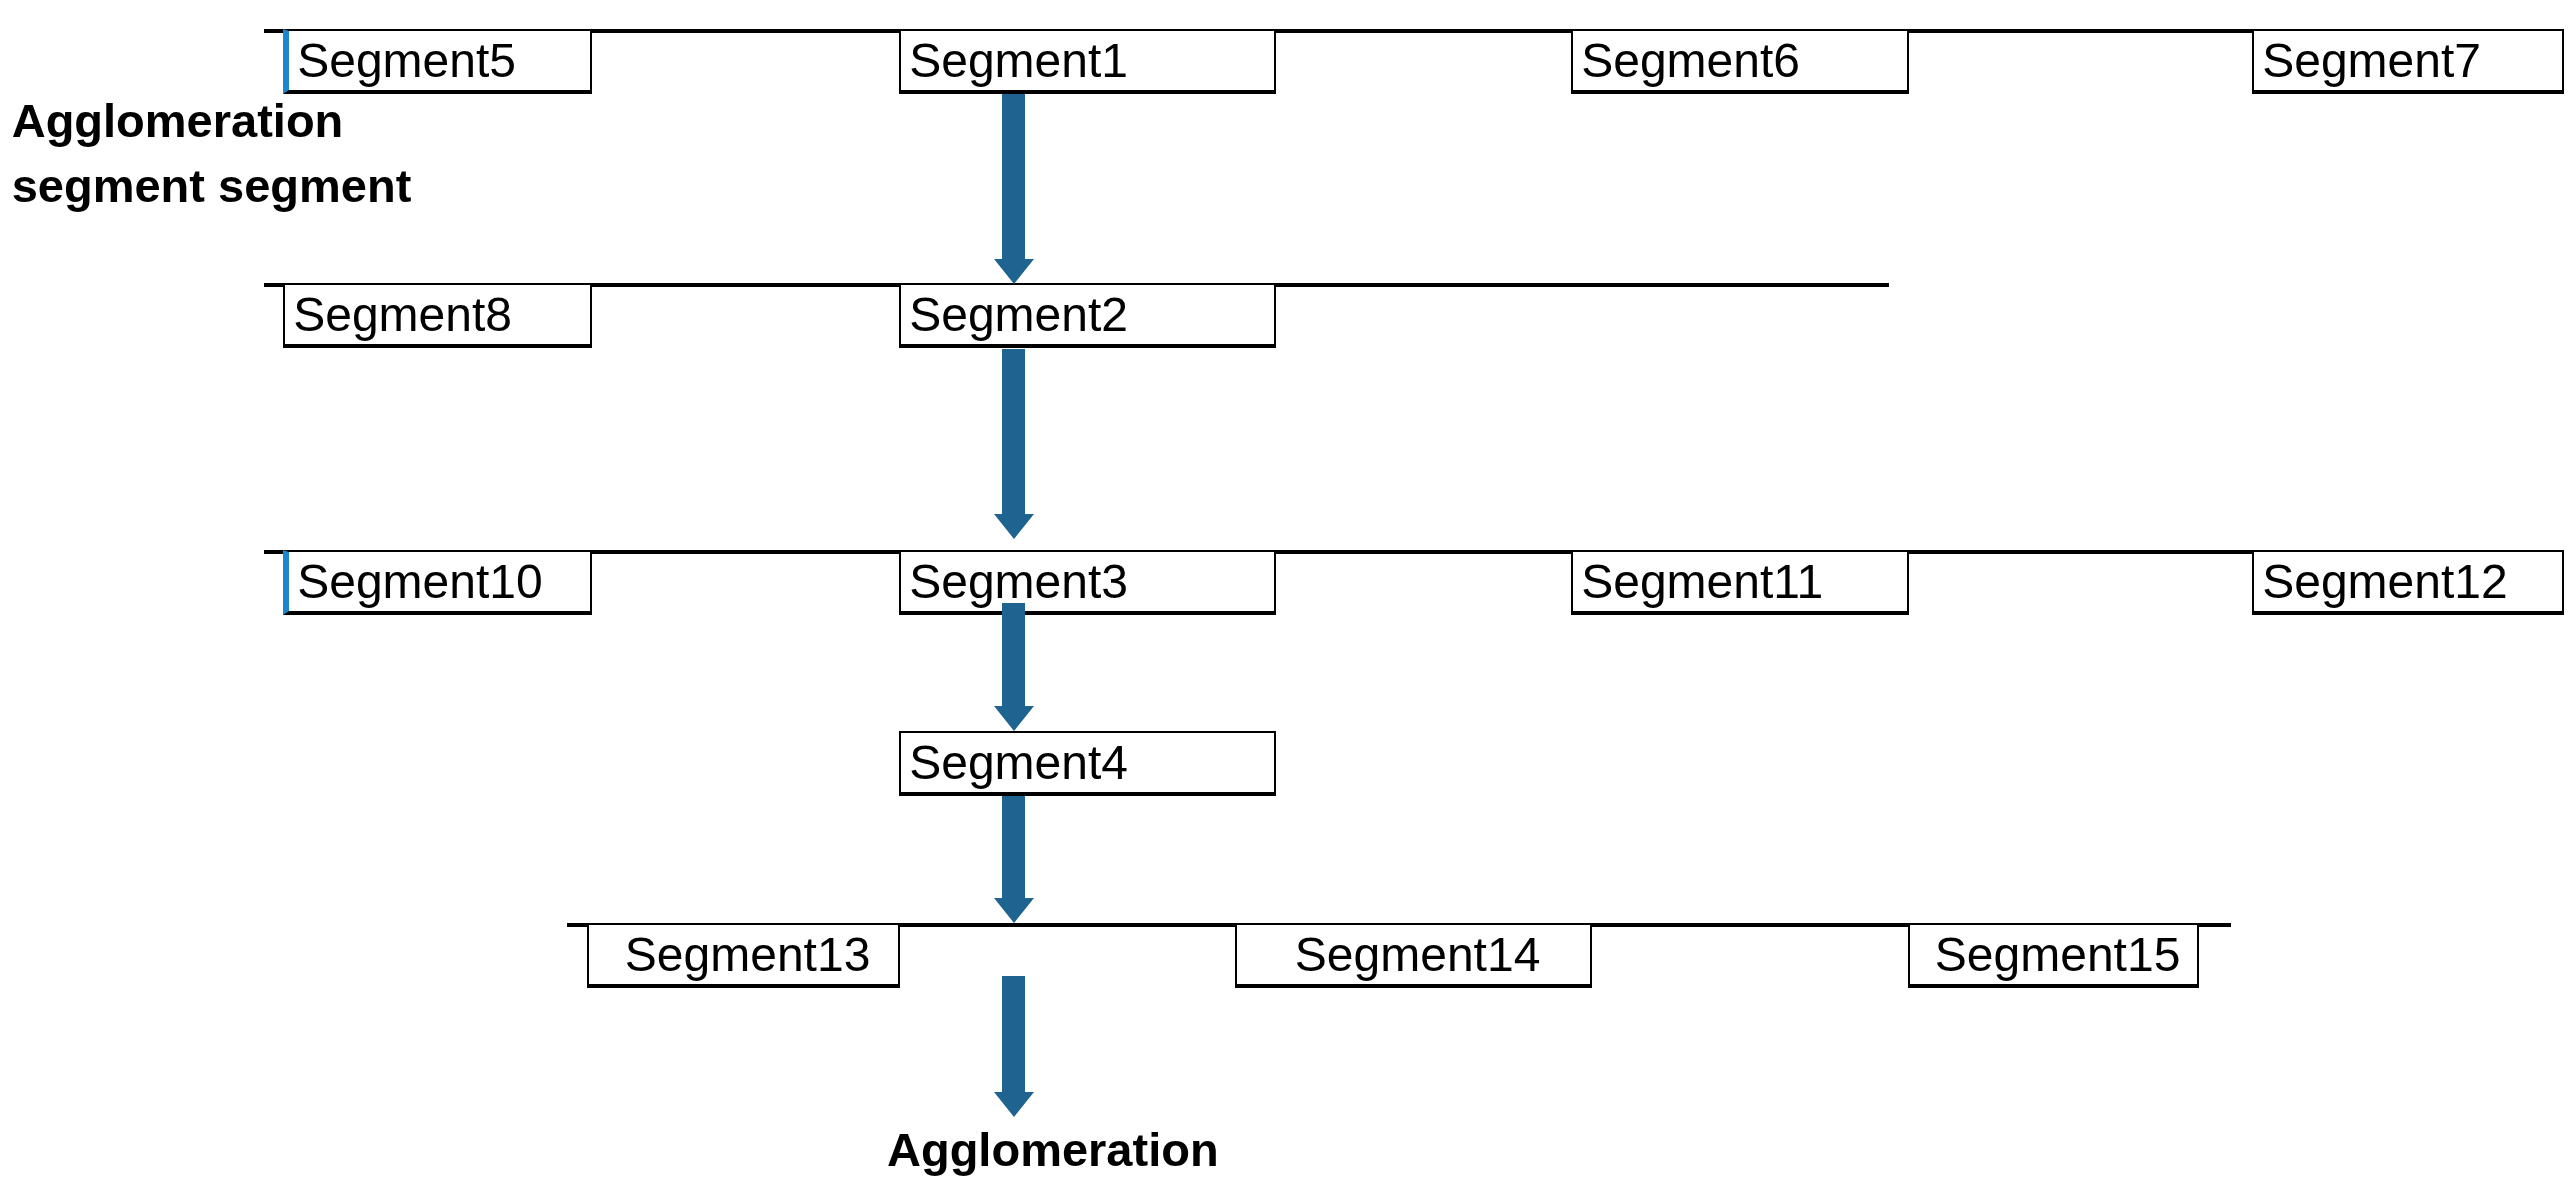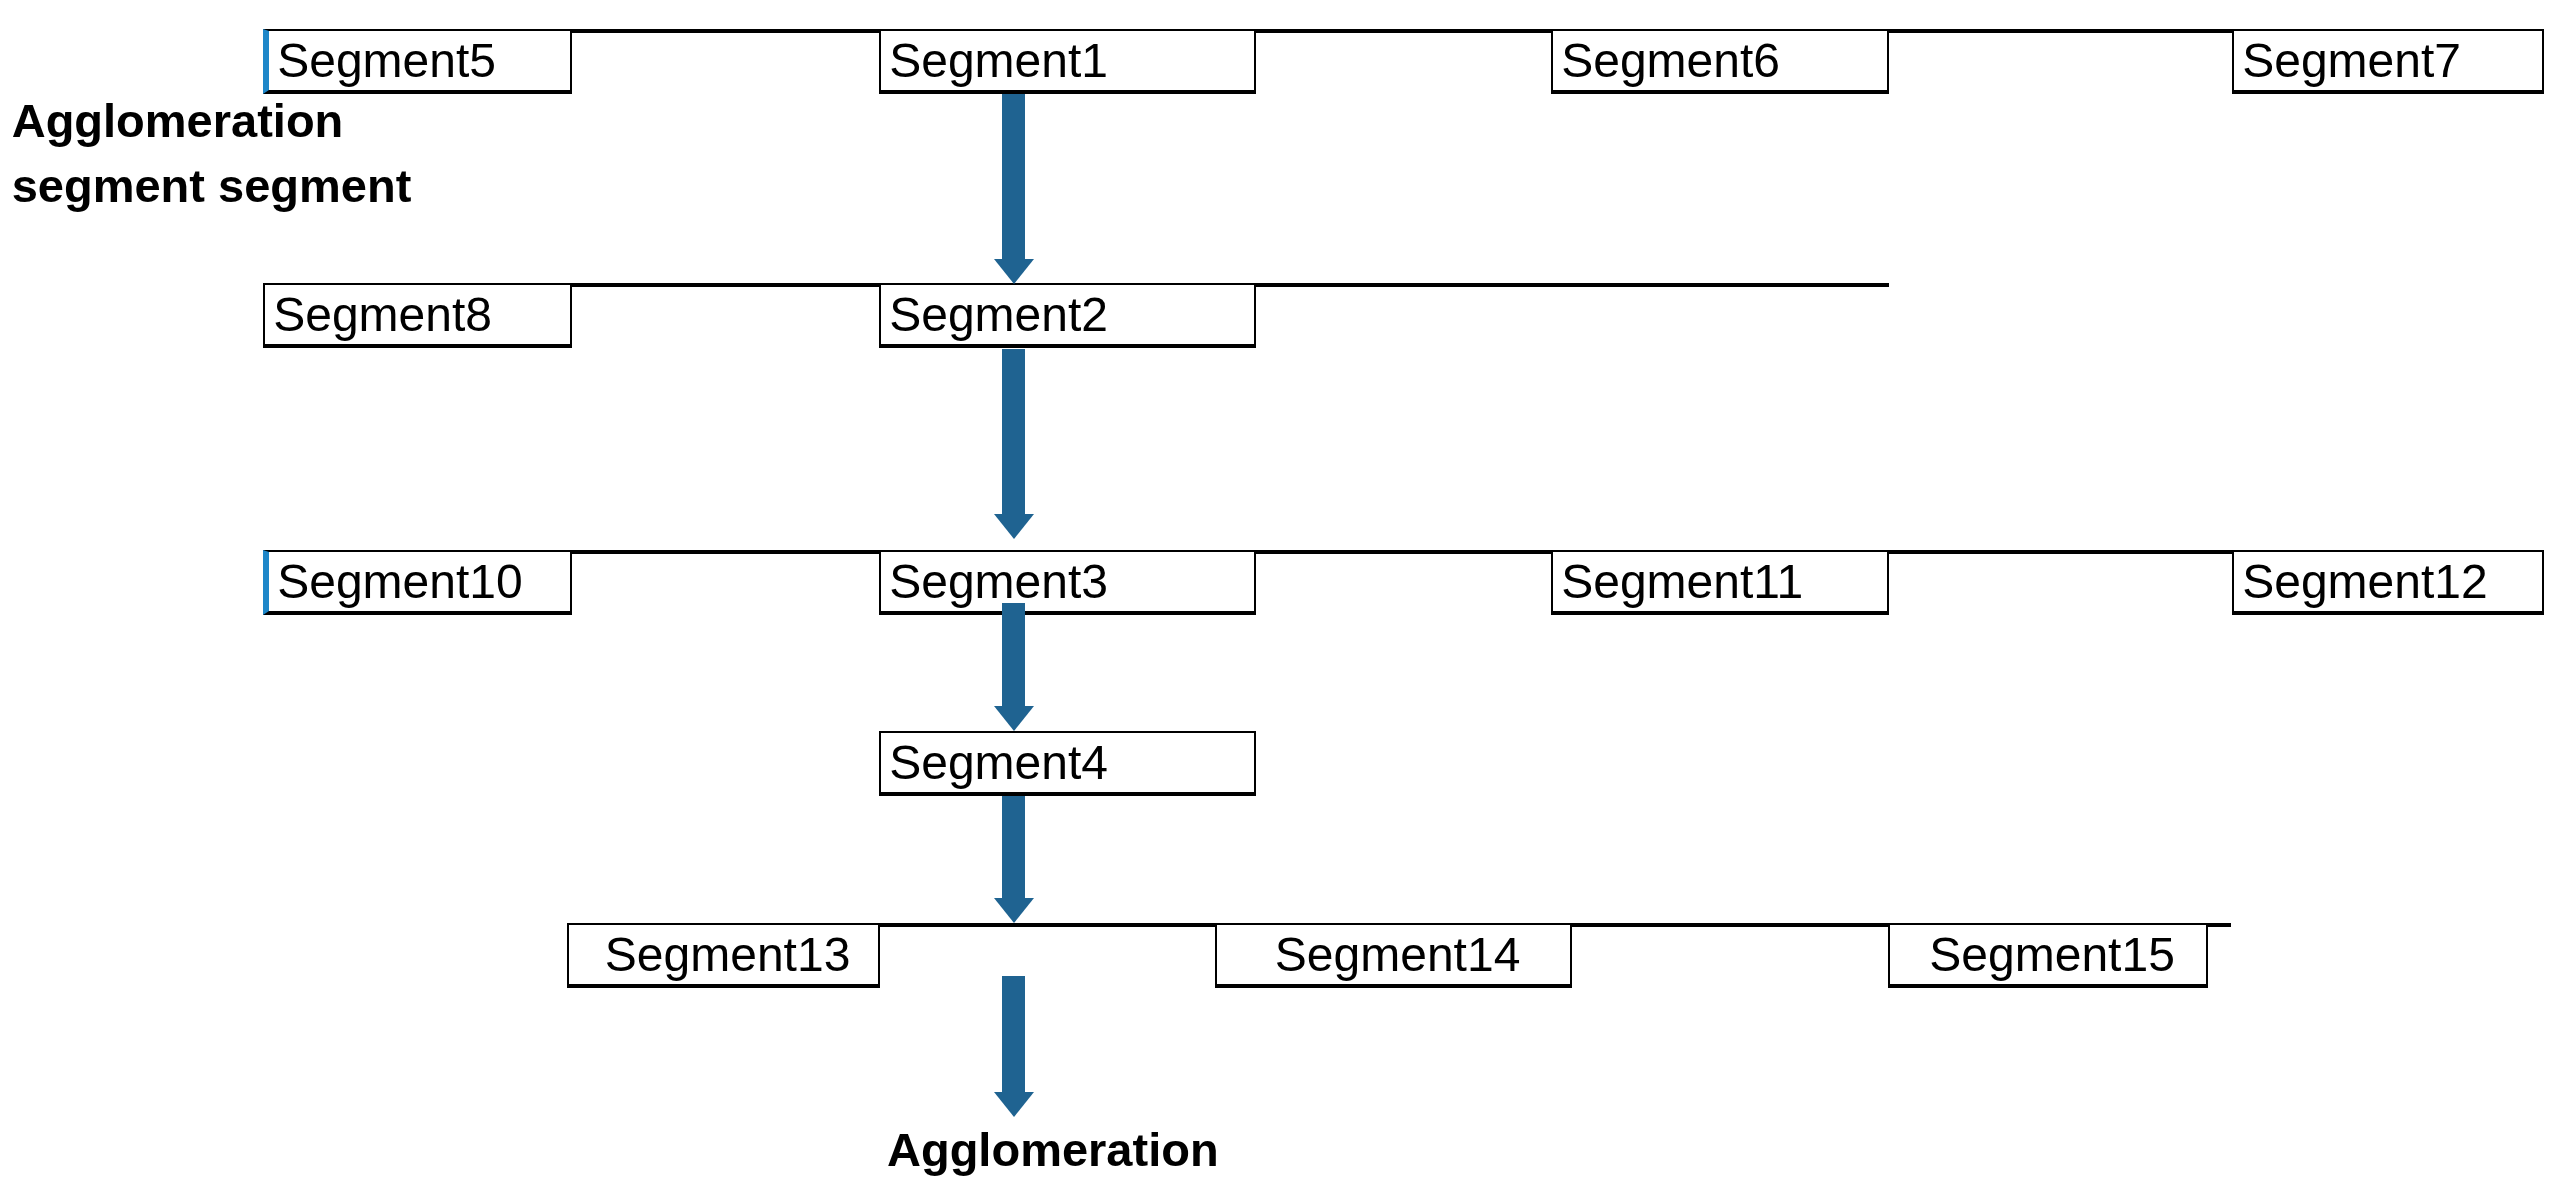--- a/index.html
+++ b/index.html
@@ -35,20 +35,21 @@
     border: 2.7px solid #000;
     border-bottom-width: 4.8px;
     z-index: 2;
     display: flex;
     align-items: center;
     padding-left: 8.2px;
     padding-top: 0;
     font-size: 48px;
     line-height: 1;
     white-space: nowrap;
+    margin-left: 20px;
   }
   .seg-box.marked { border-left: 6.2px solid var(--marker); }
 
   
   .arrow { position: absolute; z-index: 3; }
   .arrow .bar {
     position: absolute;
     left: 8.2px;
     top: 0;
     width: 23px;
@@ -88,21 +89,21 @@
 
   
   .col-1 { left: 263px;  width: 309px; }
   .col-2 { left: 879px; width: 377px; }
   .col-3 { left: 1551px; width: 338px; }
   .col-4 { left: 2232px; width: 312px; }
 
   
   .col-r5-1 { left: 567px;  width: 313px; }
   .col-r5-2 { left: 1215px; width: 357px; }
-  .col-r5-3 { left: 1888px; width: 320px; }
+  .col-r5-3 { left: 1888px; width: 291px; }
 
   
   #arrow-1 { left: 994px; top: 94px;  }
   #arrow-1 .bar  { height: 165px; }
   #arrow-1 .head { top: 165px; }
 
   #arrow-2 { left: 994px; top: 349px;  }
   #arrow-2 .bar  { height: 165px; }
   #arrow-2 .head { top: 165px; }
 

